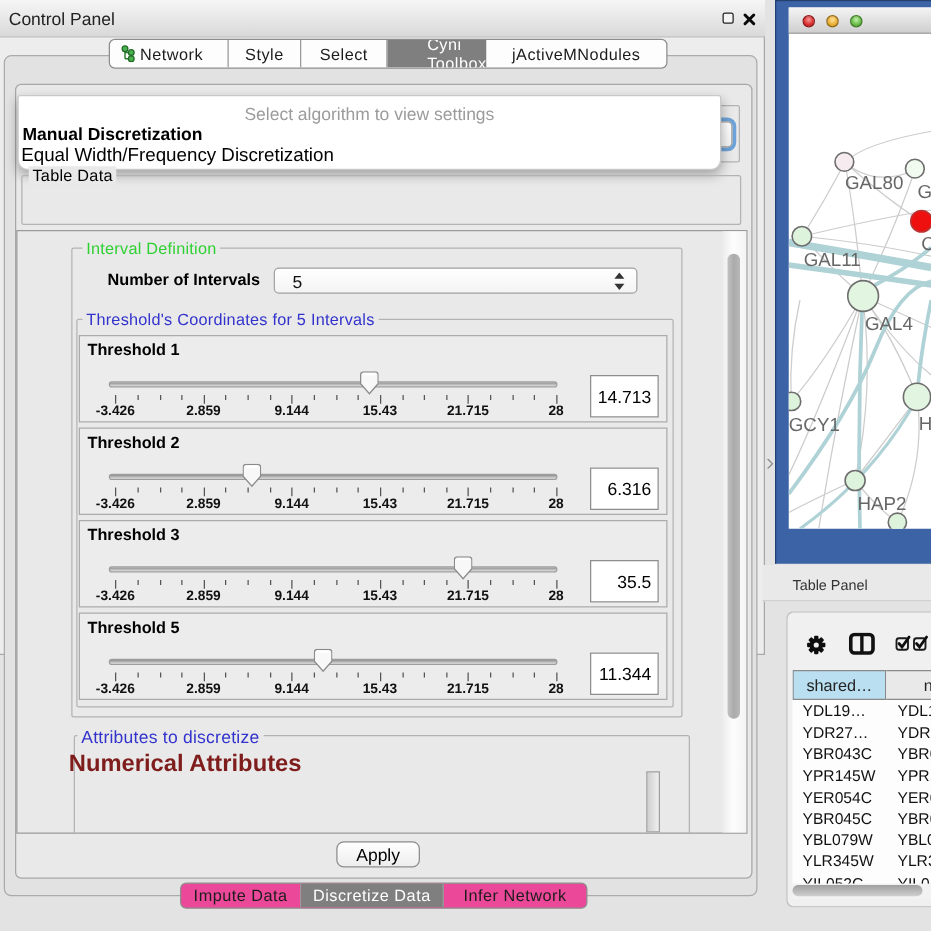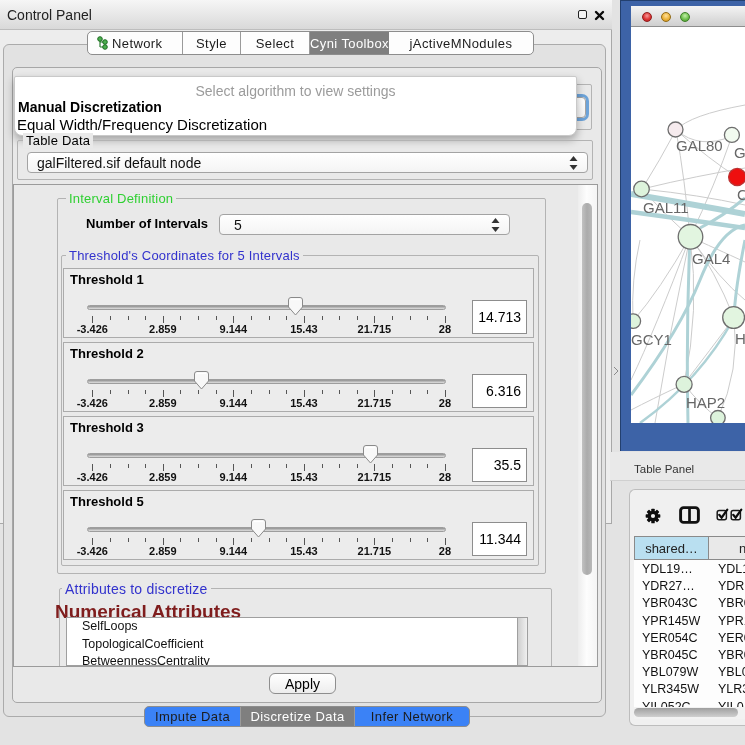--- a/index.html
+++ b/index.html
@@ -68,21 +68,21 @@
 #attrlist div { padding-left:15px; height:17.5px; line-height:17.5px; }
 #listsb { left:503px; top:432px; width:11px; height:49px;
   background:linear-gradient(90deg,#cfcfcf,#f0f0f0); border:1px solid #9f9f9f; }
 
 
 .btn { position:absolute; background:linear-gradient(#ffffff,#ededed);
   border:1px solid #8e8e8e; border-radius:6px; font-size:14px; color:#000;
   display:flex; align-items:center; justify-content:center; }
 
 
-#btabs { left:144px; top:706px; height:21px; background:#3b82f6;
+#btabs { left:144px; top:706px; height:21px; background:#ec4899;
   border:1px solid #8d8d8d; border-radius:5px; display:flex; overflow:hidden; }
 .btab { display:flex; align-items:center; justify-content:center; font-size:13px; letter-spacing:0.4px; color:#1c1c1c;
   border-right:1px solid #9a9a9a; }
 .btab:last-child { border-right:none; }
 .btab.sel { background:#7f7f7f; color:#fff; }
 
 #netwin { left:620px; top:0; width:125px; height:451px; background:#3d63a7;
   border-top:1px solid #23406f; border-left:1px solid #23406f; }
 #macwin { left:631px; top:6px; width:114px; height:417px; background:#fff; }
 #mactb { left:0; top:0; width:114px; height:21px;
@@ -113,44 +113,38 @@
          background:#e2e2e2; border:1px solid #ababab; border-radius:6px;"></div>
     <div id="tabbar" class="abs">
       <div class="tab" style="width:95px; justify-content:flex-start; padding-left:7px;"><svg width="13" height="14" viewBox="0 0 13 14" style="margin-right:4px;">
         <path d="M5 3 V11 M5 6 H10 M5 11 H10" fill="none" stroke="#2e7d32" stroke-width="1.2"></path>
         <circle cx="5" cy="3" r="2.3" fill="#4caf50" stroke="#1d6b21"></circle>
         <circle cx="10" cy="6" r="2.3" fill="#4caf50" stroke="#1d6b21"></circle>
         <circle cx="10" cy="11" r="2.3" fill="#4caf50" stroke="#1d6b21"></circle>
       </svg>Network</div>
       <div class="tab" style="width:58px;">Style</div>
       <div class="tab" style="width:69px;">Select</div>
-      <div class="tab sel" style="width:79px;">Cyni Toolbox</div>
+      <div class="tab sel" style="width:79px;padding-left:32px;">Cyni Toolbox</div>
       <div class="tab" style="width:144px;">jActiveMNodules</div>
     </div>
 
     <div id="mainpanel" class="abs"></div>
 
     <div class="group" style="left:20px; top:84px; width:572px; height:46px;"></div>
     <div class="combo" style="left:26px; top:97px; width:560px; height:21px; color:#c0c0c0;
          box-shadow:0 0 0 3px #6da3d8; border-radius:4px;"></div>
 
     <div id="popup" class="abs">
       <div class="row1">Select algorithm to view settings</div>
       <div class="row2">Manual Discretization</div>
       <div class="row3">Equal Width/Frequency Discretization</div>
     </div>
 
     <div class="group" style="left:17px; top:140px; width:576px; height:40px;">
       <div class="gtitle" style="left:5px; color:#000;">Table Data</div>
-    </div>
-    <div class="combo" style="left:27px; top:152px; width:561px; height:21px;">galFiltered.sif default node
-      <svg class="arrows" viewBox="0 0 9 14">
-          <path d="M4.5 0 L8.5 5 H0.5 Z" fill="#333"></path>
-          <path d="M4.5 14 L8.5 9 H0.5 Z" fill="#333"></path>
-        </svg>
     </div>
 
     <div class="abs" id="viewport" style="left:14px; top:185px; width:564px; height:481px; overflow:hidden;">
 
       <div class="group" style="left:43px; top:13px; width:489px; height:376px;">
         <div class="gtitle green" style="left:8px;">Interval Definition</div>
       </div>
       <div class="abs" style="left:72px; top:31px; font-size:13px; font-weight:bold; color:#000;">Number of Intervals</div>
       <div class="combo" style="left:205px; top:29px; width:291px; height:21px; padding-left:14px;">5
         <svg class="arrows" viewBox="0 0 9 14">
@@ -303,25 +297,20 @@
             <path d="M3 0.5 H12 Q14.5 0.5 14.5 3 V10 L7.5 18 L0.5 10 V3 Q0.5 0.5 3 0.5 Z" fill="#f8f8f8" stroke="#8a8a8a"></path>
             <path d="M2.5 2.5 H12.5" stroke="#ffffff" stroke-width="1.5"></path>
           </svg>
           <div class="valbox">11.344</div>
         </div>
 
       <div class="group" style="left:45px; top:403px; width:493px; height:110px;">
         <div class="gtitle blue" style="left:2px; font-size:14px;">Attributes to discretize</div>
       </div>
       <div class="abs" style="left:41px; top:416px; font-size:19px; font-weight:bold; color:#7f1d1d;">Numerical Attributes</div>
-      <div id="attrlist" class="abs">
-        <div>SelfLoops</div>
-        <div>TopologicalCoefficient</div>
-        <div>BetweennessCentrality</div>
-      </div>
       <div id="listsb" class="abs"></div>
     </div>
 
     <div class="abs" style="left:13px; top:184px; width:585px; height:483px;
          border:1px solid #9b9b9b; pointer-events:none;"></div>
 
     <div class="abs" style="left:578px; top:185px; width:19px; height:481px;
          background:linear-gradient(90deg,#ededed,#fdfdfd 45%,#f4f4f4);"></div>
     <div class="abs" style="left:582px; top:203px; width:10px; height:372px;
          background:linear-gradient(90deg,#c2c2c2,#ababab 50%,#b8b8b8); border-radius:5px;"></div>

